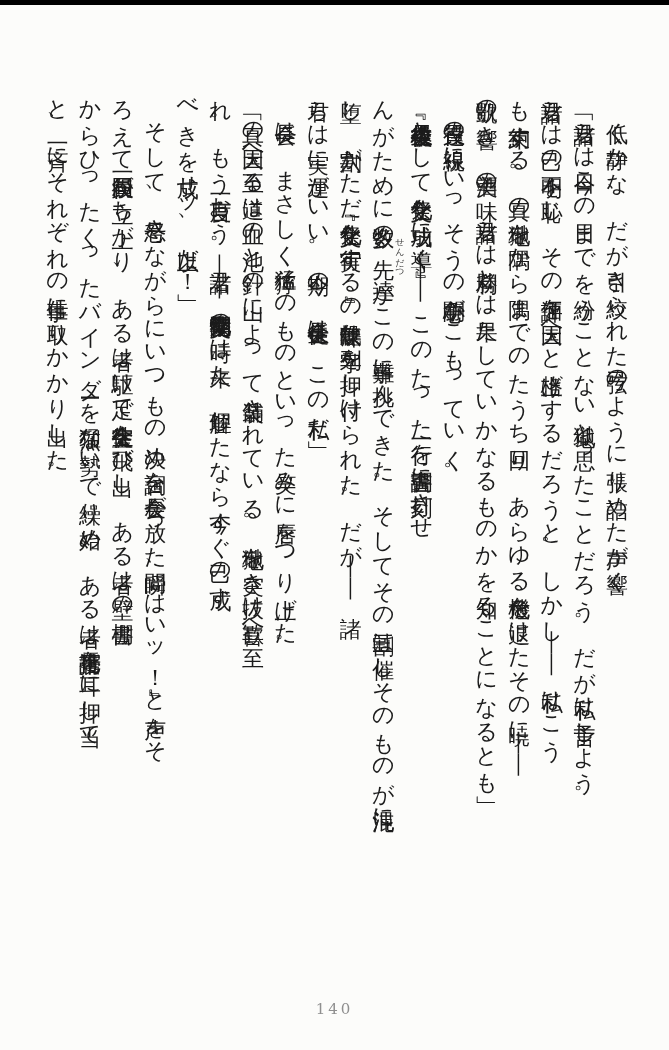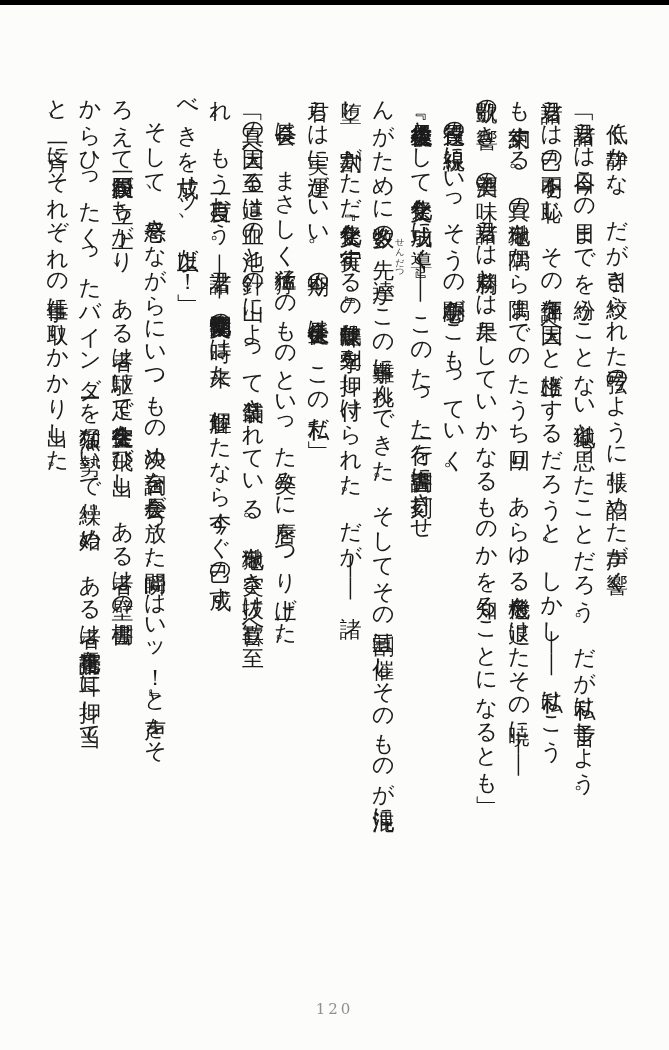--- a/index.html
+++ b/index.html
@@ -77,14 +77,14 @@
       <p class="tcol">君らは実に運がいい。今期の、生徒会長は、この私だ」</p>
       <p class="tcol">　会長は、まさしく獰猛そのものといった笑みに唇をつり上げた。</p>
       <p class="tcol">　「真の天国へ至る道は血の池と針の山によって舗装されている。地獄を突き抜け歓喜へ至</p>
       <p class="tcol">れ。もう一度言おう。諸君――文化祭準備期間の時は来た。理解したなら今すぐ己の成す</p>
       <p class="tcol">べきを成せッ、以上だ！」</p>
       <p class="tcol">　そして、怒号さながらにいつもの決め台詞を会長が放った瞬間、『はいッ！』と声をそ</p>
       <p class="tcol">ろえて役員一同が立ち上がり、ある者は駆け足で生徒会室を飛び出し、ある者は壁の書棚</p>
       <p class="tcol">からひったくったバインダーを猛烈な勢いで繰り始め、ある者は携帯電話を耳に押し当て</p>
       <p class="tcol">と、一斉にそれぞれの仕事に取りかかり出した。</p>
     </div>
-  <div class="page-number">120</div>
+  <div class="page-number">140</div>
 </div>
 
 </body></html>

